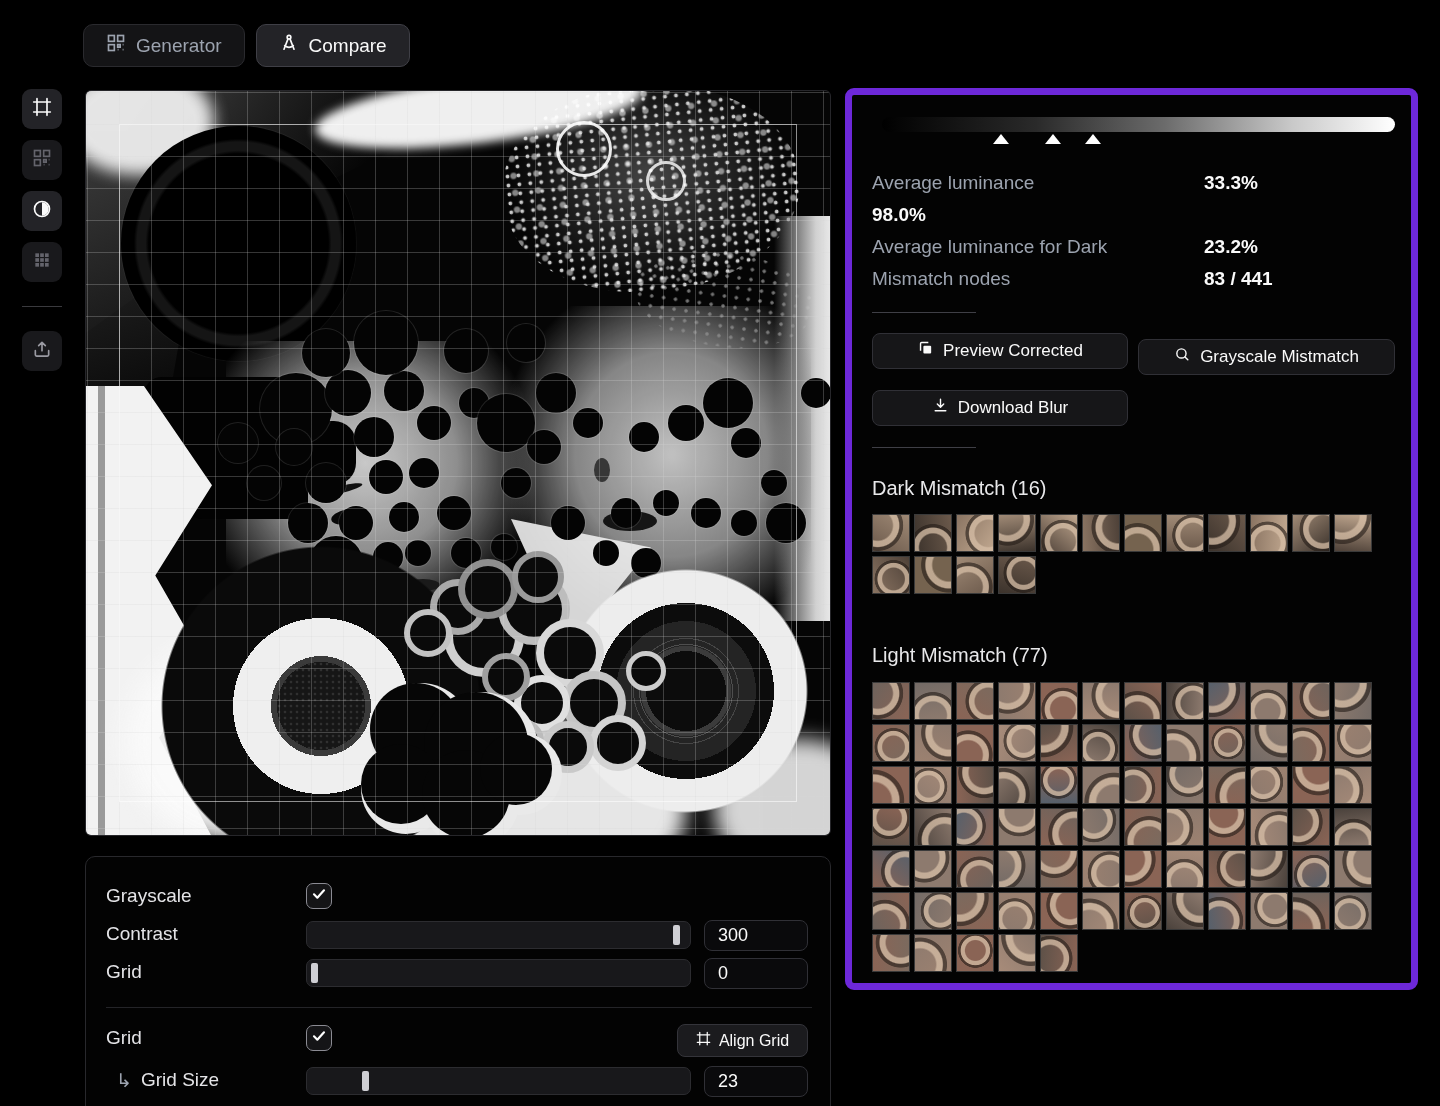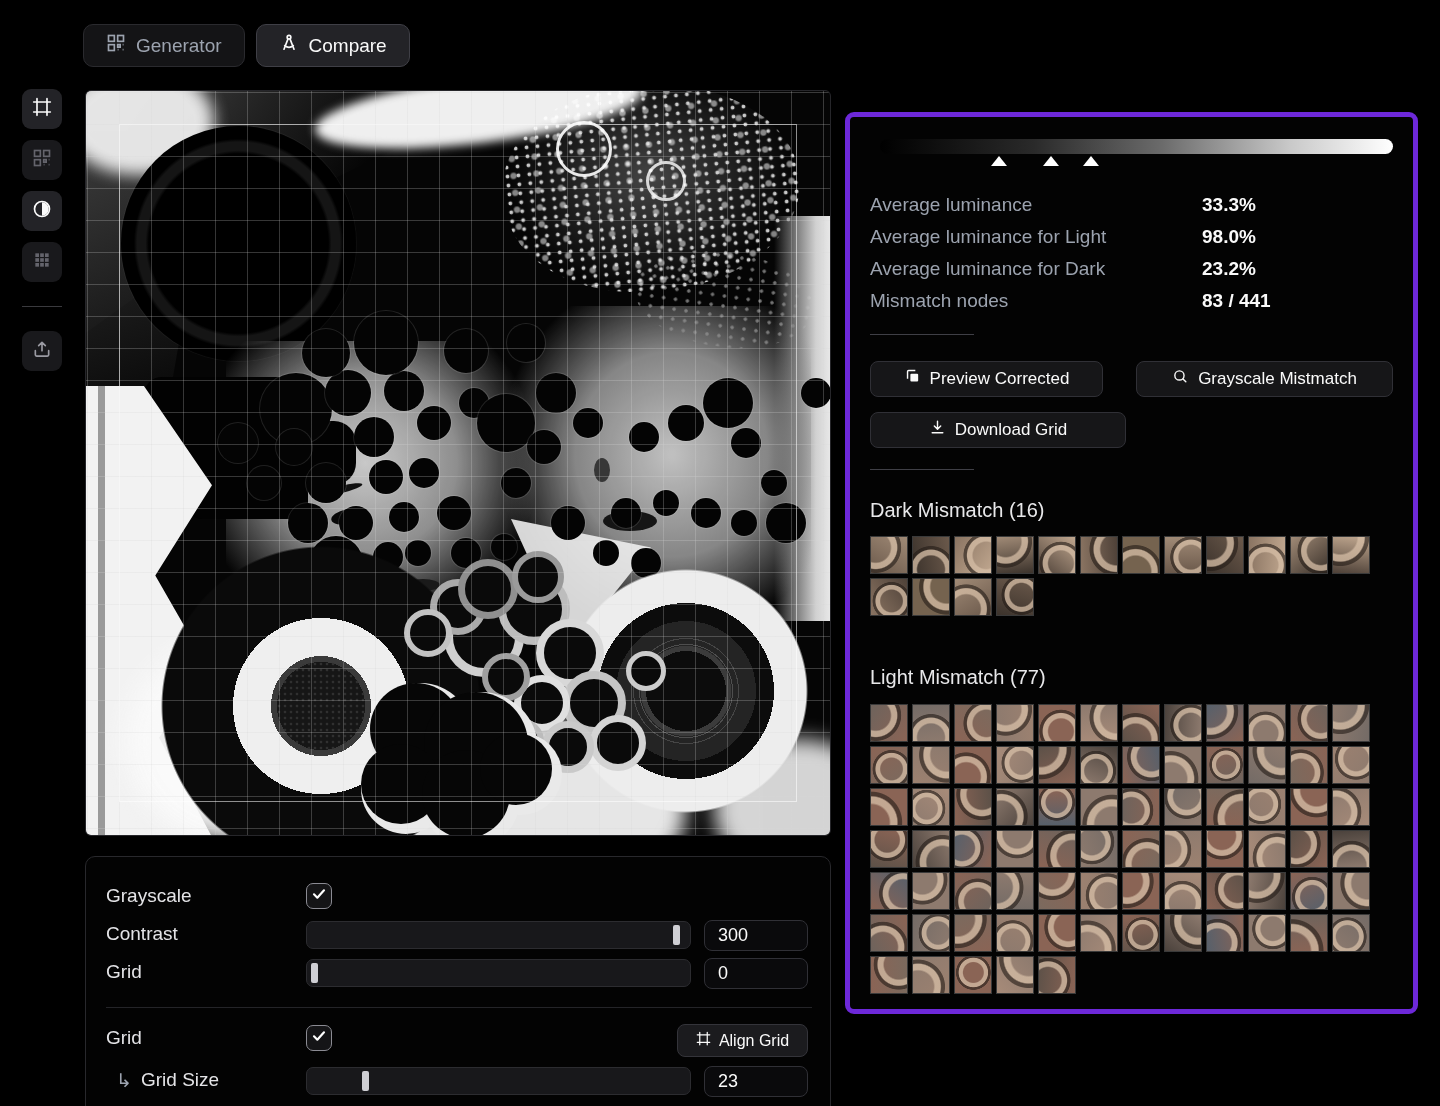--- a/index.html
+++ b/index.html
@@ -30,21 +30,21 @@
   .gridlines { left:0; top:0; right:0; bottom:0; z-index:40;
     background-image:
       repeating-linear-gradient(to right, rgba(215,215,215,.25) 0 1px, transparent 1px 32px),
       repeating-linear-gradient(to bottom, rgba(215,215,215,.25) 0 1px, transparent 1px 32px);
     background-position:1px 1px; }
   .frame { left:33px; top:33px; right:33px; bottom:33px; z-index:41;
     border:1px solid rgba(255,255,255,.55); }
 
   
   .rpanel { position:absolute; left:845px; top:88px; width:573px; height:902px;
-    background:#030303; border:5px solid #6d28d9; border-radius:9px;margin-top:24px; }
+    background:#030303; border:7px solid #6d28d9; border-radius:9px; }
   .gbar { position:absolute; left:30px; top:22px; width:513px; height:15px; border-radius:999px;
     background:linear-gradient(to right,#000 0%,#2a2a2a 30%,#6b6b6b 55%,#c9c9c9 80%,#fff 100%); }
   .gmarkers { position:absolute; left:30px; top:37px; width:513px; height:12px; }
   .gmark { position:absolute; top:2px; width:0; height:0; margin-left:-8px;
     border-left:8px solid transparent; border-right:8px solid transparent; border-bottom:10px solid #fff; }
   .stats { position:absolute; left:20px; top:72px; width:520px; }
   .stat-row { display:grid; grid-template-columns:332px 1fr; height:32px; align-items:center; }
   .stat-label { font-size:19px; color:#9ca3af; }
   .stat-value { font-size:19px; font-weight:700; color:#fafafa; }
   .hr-short { position:absolute; left:20px; width:104px; height:1px; background:#3f3f46; }
@@ -316,57 +316,56 @@
       <div class="gmark" style="left: 33.3%;"></div>
       <div class="gmark" style="left: 41.2%;"></div>
     </div>
 
   <div class="stats">
     <div class="stat-row">
       <span class="stat-label">Average luminance</span>
       <span class="stat-value">33.3%</span>
     </div>
     <div class="stat-row">
-      <span class="stat-label">Average luminance for Light</span>
       <span class="stat-value">98.0%</span>
     </div>
     <div class="stat-row">
       <span class="stat-label">Average luminance for Dark</span>
       <span class="stat-value">23.2%</span>
     </div>
     <div class="stat-row">
       <span class="stat-label">Mismatch nodes</span>
       <span class="stat-value">83 / 441</span>
     </div>
   </div>
 
   <div class="hr-short" style="top:217px"></div>
 
-  <button class="btn" style="left:20px;top:244px;width:233px;">
+  <button class="btn" style="left:20px;top:238px;width:256px;">
     <span>
       <svg viewBox="0 0 24 24" fill="none" stroke="#fafafa" stroke-width="2">
         <path d="M5 15V5a1.5 1.5 0 0 1 1.5-1.5H16"></path>
         <rect x="9" y="8" width="11" height="11" rx="1.5" fill="#fafafa" stroke="none"></rect>
       </svg></span>
     <span>Preview Corrected</span>
   </button>
   <button class="btn" style="left:286px;top:244px;width:257px;">
     <span>
       <svg viewBox="0 0 24 24" fill="none" stroke="#fafafa" stroke-width="2" stroke-linecap="round">
         <circle cx="10.5" cy="10.5" r="6.5"></circle>
           <path d="m15.5 15.5 4 4"></path>
       </svg></span>
     <span>Grayscale Mistmatch</span>
   </button>
   <button class="btn" style="left:20px;top:295px;width:256px;">
     <span>
       <svg viewBox="0 0 24 24" fill="none" stroke="#fafafa" stroke-width="2" stroke-linecap="round" stroke-linejoin="round">
         <path d="M12 3v11M7.5 10 12 14.5 16.5 10M4.5 19.5h15"></path>
       </svg></span>
-    <span>Download Grid</span>
+    <span>Download Blur</span>
   </button>
 
   <div class="hr-short" style="top:352px"></div>
 
   <div class="sec-title" style="top:382px">Dark Mismatch (16)</div>
   <div class="tiles" style="top:419px" id="dark-tiles">
       <div class="tile" style="background: radial-gradient(circle at 13% 29%, transparent 0px, transparent 36%, rgba(214, 190, 166, 0.75) 40%, rgba(214, 190, 166, 0.75) 52%, rgba(35, 27, 22, 0.6) 55%, rgba(35, 27, 22, 0.6) 62%, transparent 64%), linear-gradient(31deg, rgb(107, 89, 75), rgb(160, 138, 118));"></div>
       <div class="tile" style="background: radial-gradient(circle at 50% 90%, transparent 0px, transparent 36%, rgba(214, 190, 166, 0.75) 40%, rgba(214, 190, 166, 0.75) 52%, rgba(35, 27, 22, 0.6) 55%, rgba(35, 27, 22, 0.6) 62%, transparent 64%), linear-gradient(78deg, rgb(60, 51, 44), rgb(107, 89, 75));"></div>
       <div class="tile" style="background: radial-gradient(circle at 87% 51%, transparent 0px, transparent 36%, rgba(214, 190, 166, 0.75) 40%, rgba(214, 190, 166, 0.75) 52%, rgba(35, 27, 22, 0.6) 55%, rgba(35, 27, 22, 0.6) 62%, transparent 64%), linear-gradient(125deg, rgb(138, 116, 98), rgb(192, 167, 143));"></div>
       <div class="tile" style="background: radial-gradient(circle at 24% 12%, transparent 0px, transparent 36%, rgba(214, 190, 166, 0.75) 40%, rgba(214, 190, 166, 0.75) 52%, rgba(35, 27, 22, 0.6) 55%, rgba(35, 27, 22, 0.6) 62%, transparent 64%), linear-gradient(172deg, rgb(160, 138, 118), rgb(60, 51, 44));"></div>

